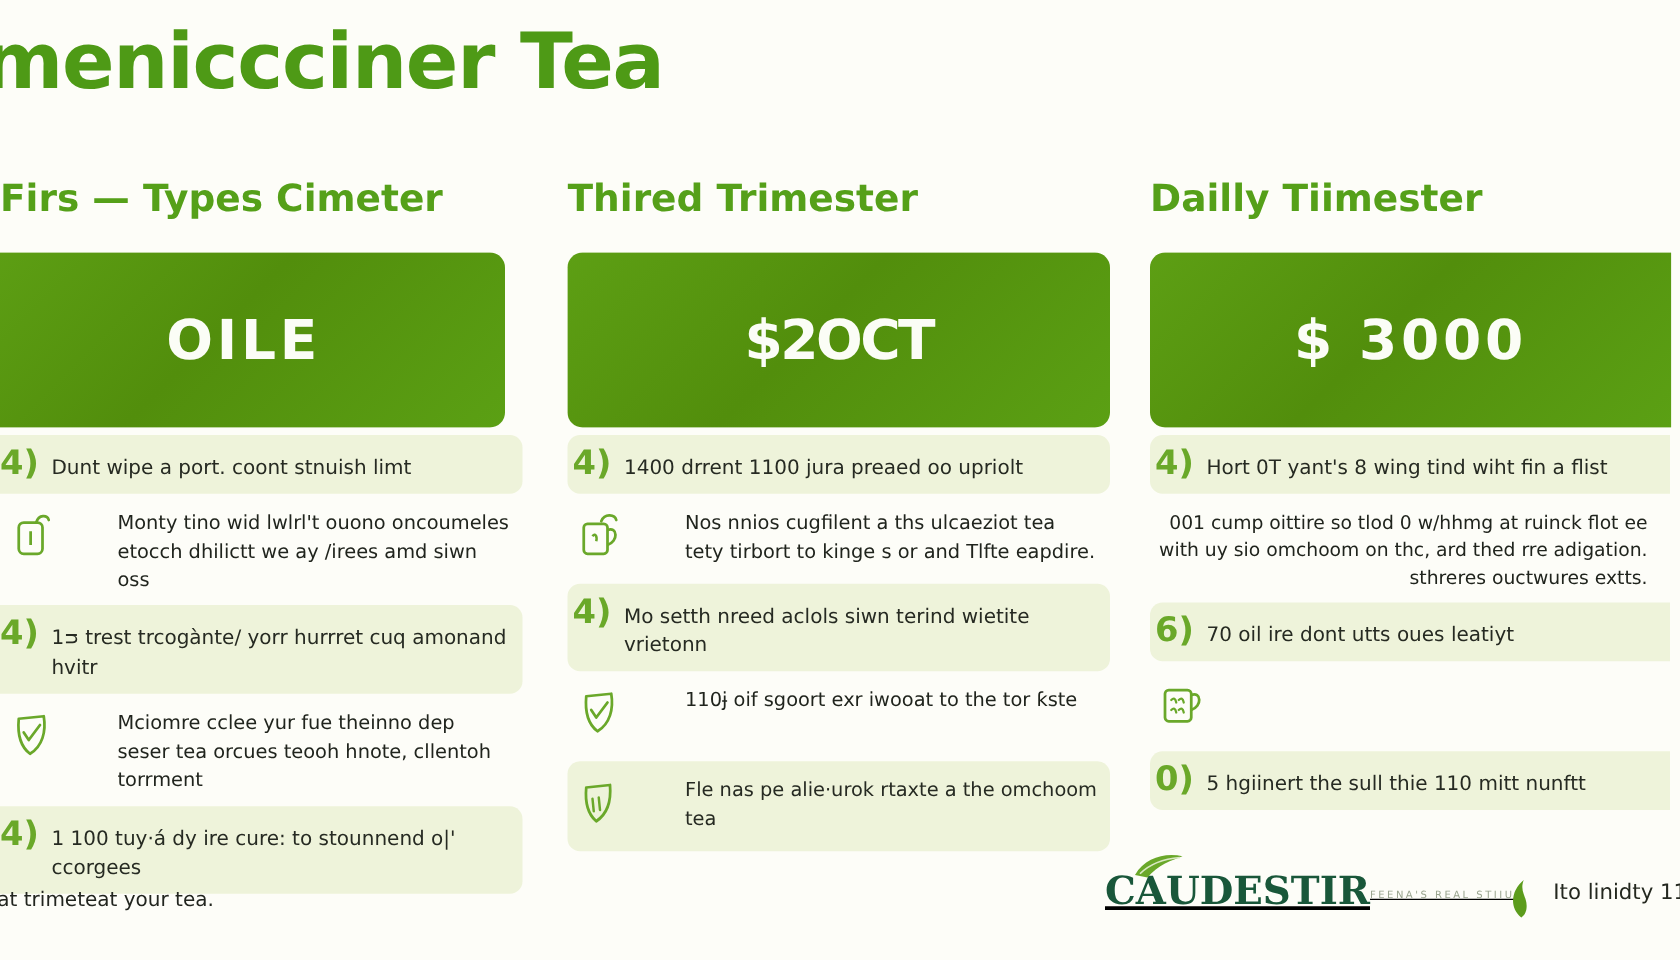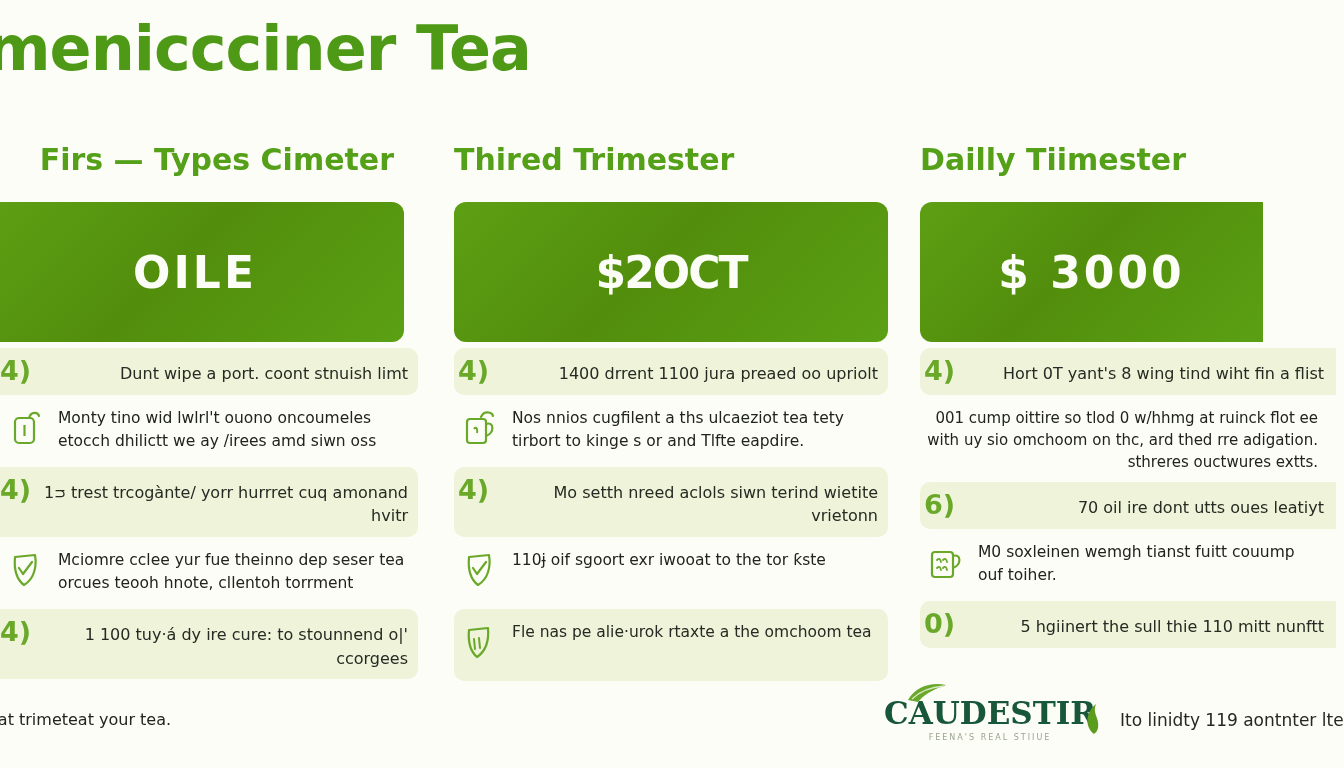--- a/index.html
+++ b/index.html
@@ -51,21 +51,21 @@
     font-family: "DejaVu Sans", sans-serif;
     font-weight: bold;
     font-size: 30px;
     color: #55a019;
     letter-spacing: 0px;
     height: 84px;
     line-height: 84px;
     white-space: nowrap;
     overflow: hidden;
   }
-  .col-1 .col-header { text-align: right; padding-right: 24px; }
+  .col-1 .col-header { text-align: left; padding-right: 24px; }
 
   
   .banner {
     height: 140px;
     background: #58990f;
     background-image: linear-gradient(135deg, #5d9f14 0%, #528e0c 45%, #5ba014 100%);
     display: flex;
     align-items: center;
     justify-content: center;
     color: #fbfdf6;
@@ -75,21 +75,21 @@
     letter-spacing: 3px;
     border-radius: 12px;
   }
   .col-1 .banner {
     border-radius: 0 12px 12px 0;
     margin-left: -14px;
     width: 418px;
   }
   .col-3 .banner {
     border-radius: 12px 0 0 12px;
-    width: 343px;
+    width: 417px;
     margin-right: -8px;
     align-items: center;
   }
   .banner-2-text { letter-spacing: -2px; }
 
   
   .rows { margin-top: 6px; }
 
   .row {
     display: flex;
@@ -128,27 +128,27 @@
   .row-icon svg { display: block; }
 
   .row-text {
     flex: 1 1 auto;
     font-family: "DejaVu Sans", sans-serif;
     font-size: 15.5px;
     line-height: 1.48;
     color: #262a22;
     padding-top: 3px;
   }
-  .row-text.lead { font-size: 16px; padding-top: 5px; text-align: right; }
+  .row-text.lead { font-size: 16px; padding-top: 5px; }
   .row-text.small { font-size: 15px; text-align: right; }
 
   .row.plain .row-text { color: #20241d; }
 
   
-  .row.tall { min-height: 72px; }
+  .row.tall { min-height: 72px; gap: 36px; }
 
   
   .footer-left {
     position: absolute;
     left: -12px;
     top: 710px;
     font-family: "DejaVu Sans", sans-serif;
     font-size: 16px;
     color: #22251f;
     white-space: nowrap;
@@ -158,23 +158,24 @@
     position: absolute;
     left: 884px;
     top: 698px;
     display: flex;
     align-items: center;
     white-space: nowrap;
   }
   .brand-mark {
     position: relative;
     display: flex;
-    flex-direction: column;
+    flex-direction: row;
     align-items: center;
     margin-right: 24px;
+    text-decoration: underline;
   }
   .brand-leaf {
     position: absolute;
     left: 22px;
     top: -16px;
   }
   .brand-name {
     font-family: "DejaVu Serif", serif;
     font-weight: bold;
     font-size: 31px;
@@ -328,21 +329,20 @@
       </div>
 
       <div class="row plain tall">
         <span class="row-icon">
           <svg width="40" height="42" viewBox="0 0 40 42">
             <rect x="5" y="12" width="21" height="25" rx="3" fill="none" stroke="#6aa82a" stroke-width="2.2"></rect>
             <path d="M26 16 C34 13 35 25 26 28" fill="none" stroke="#6aa82a" stroke-width="2.2"></path>
             <path d="M10 20 q3 -3 4 2 M10 28 q3 -3 4 2 M16 20 q3 -3 4 2 M16 28 q3 -3 4 2" fill="none" stroke="#6aa82a" stroke-width="1.8" stroke-linecap="round"></path>
           </svg>
         </span>
-        <span class="row-text">M0 soxleinen  wemgh tianst fuitt couump ouf toiher.</span>
       </div>
 
       <div class="row shaded">
         <span class="row-num">0)</span>
         <span class="row-text lead">5 hgiinert the sull thie 110 mitt nunftt</span>
       </div>
 
     </div>
   </div>
 

